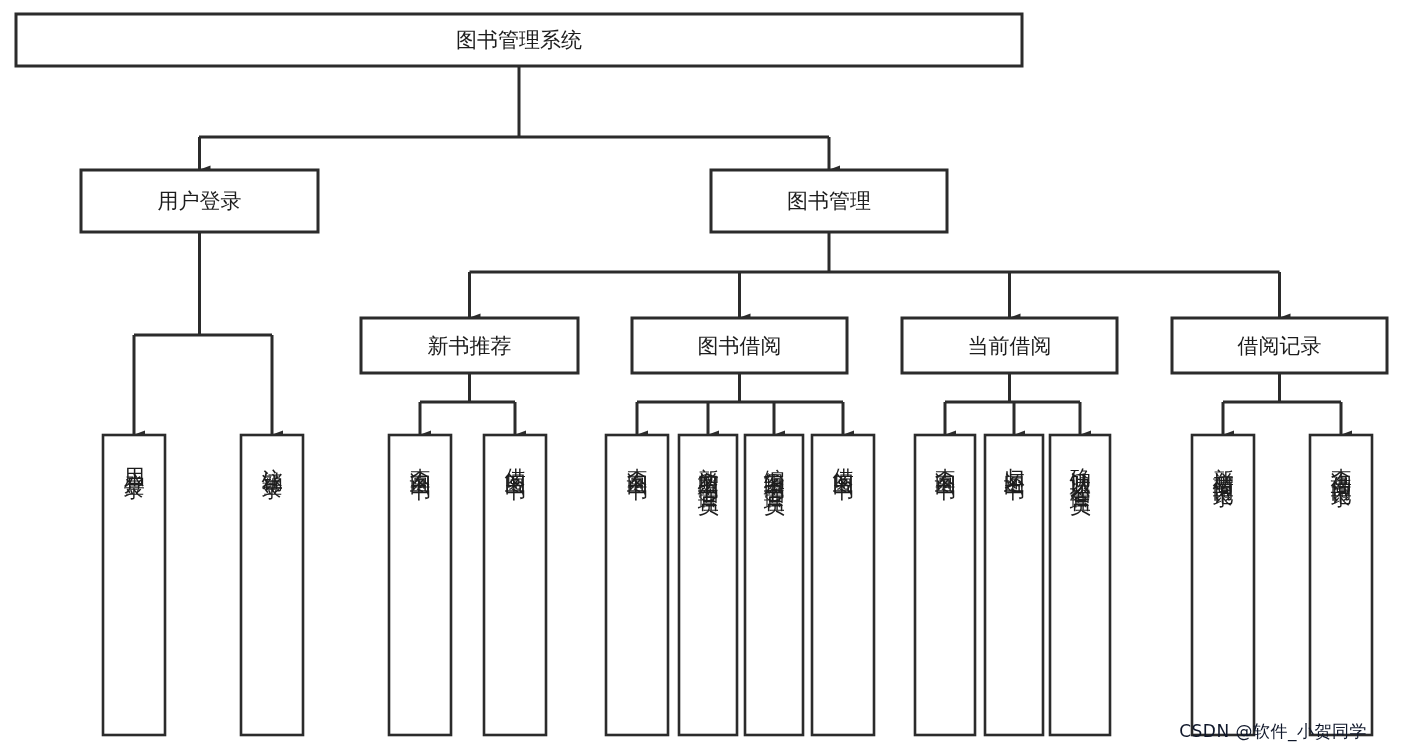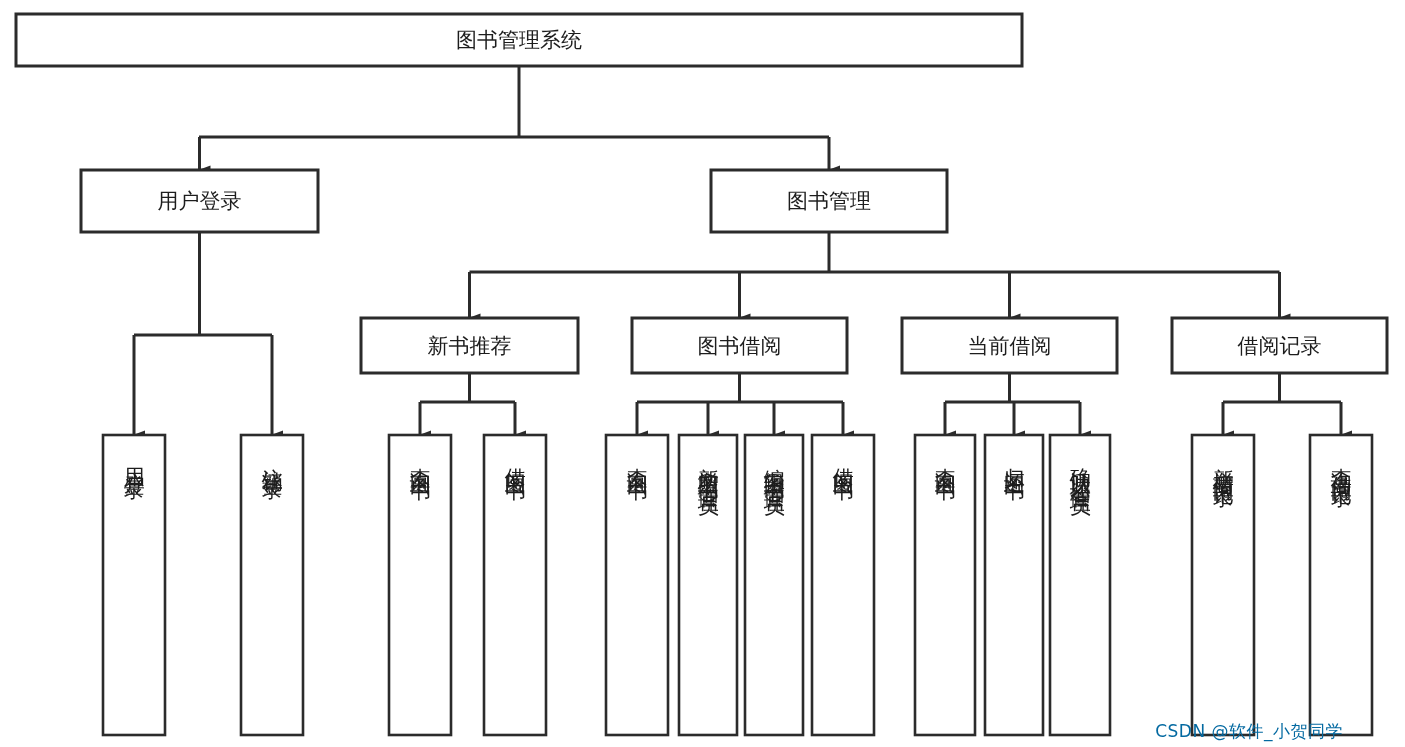--- a/index.html
+++ b/index.html
@@ -63,25 +63,25 @@
     text-orientation: upright;
     font-family: "DejaVu Sans", "Liberation Sans", sans-serif;
     font-size: 21px;
     line-height: 1.08;
     letter-spacing: 4px;
     color: #1d1d1d;
     white-space: nowrap;
   }
   .watermark {
     position: absolute;
-    right: 24px;
+    right: 0;
     bottom: 4px;
     font-family: "DejaVu Sans", "Liberation Sans", sans-serif;
     font-size: 17px;
-    color: #0369a1;
+    color: #0f172a;
     letter-spacing: 0.5px;
     white-space: nowrap;
   }
 </style>
 </head>
 <body>
 
 <div id="diagram-root">
 
   <svg id="tree-svg" viewBox="0 0 1405 747" xmlns="http://www.w3.org/2000/svg">

